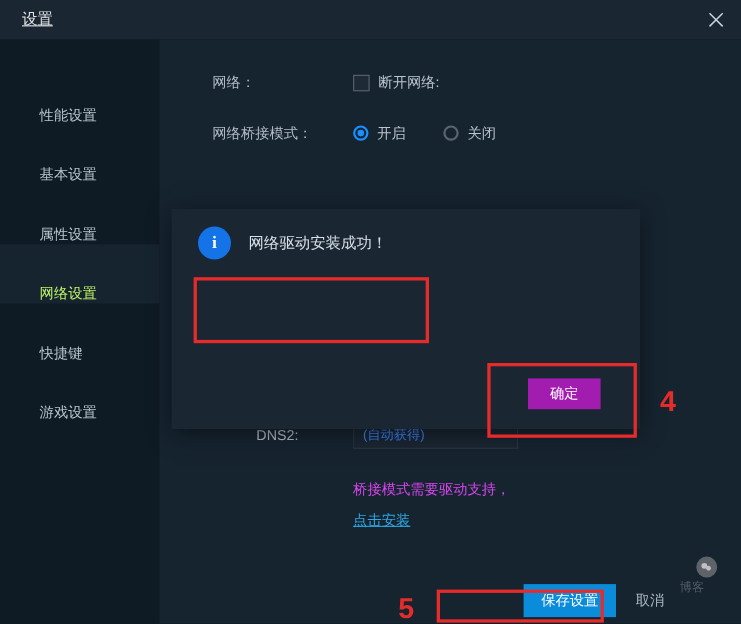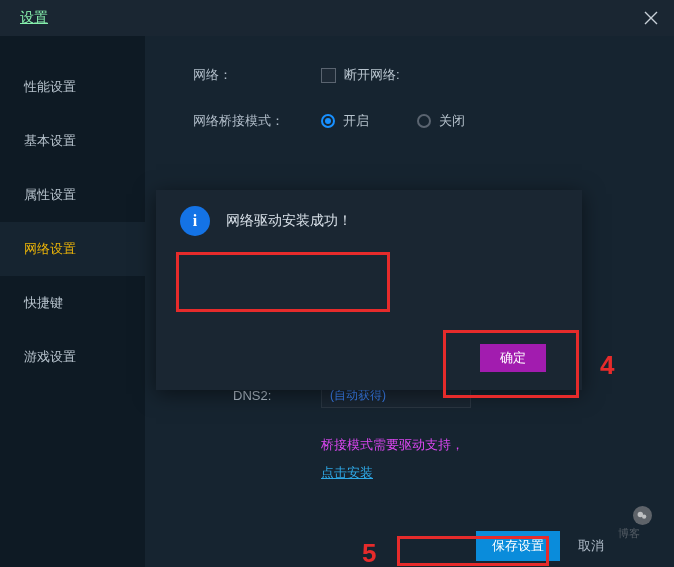--- a/index.html
+++ b/index.html
@@ -14,47 +14,47 @@
       position: relative;
     }
     .titlebar {
       height: 36px;
       background: #1a2632;
       display: flex;
       align-items: center;
       justify-content: space-between;
       padding: 0 12px 0 20px;
     }
-    .titlebar-title { color: #86efac; font-size: 14px; text-decoration: underline; }
+    .titlebar-title { color: #e5e5e5; font-size: 14px; text-decoration: underline; }
     .close-x {
       width: 22px; height: 22px;
       display: flex; align-items: center; justify-content: center;
       cursor: pointer; color: #c8d0d8; font-size: 18px;
     }
     .main-area {
       display: flex;
       height: calc(100% - 36px);
     }
     .sidebar {
       width: 145px;
       background: #0e1a24;
       padding-top: 24px;
     }
     .sidebar-item {
       height: 54px;
       display: flex;
-      align-items: center;
-      padding-left: 24px;
+      align-items: flex-end;
+      padding-left: 36px;
       color: #b8c4ce;
       cursor: pointer;
       font-size: 13px;
     }
     .sidebar-item.active {
       background: #162430;
-      color: #eab308;
+      color: #bef264;
       font-family: Liberation Serif, serif;
     }
     .content {
       flex: 1;
       background: #162430;
       padding: 30px 0 0 48px;
       position: relative;
     }
     .form-row {
       display: flex;
@@ -65,21 +65,21 @@
       width: 128px;
       color: #b0bcc8;
       font-size: 13px;
     }
     .checkbox-group { display: flex; align-items: center; gap: 8px; }
     .checkbox {
       width: 15px; height: 15px;
       border: 1px solid #5a6470;
       background: #1e2a36;
     }
-    .radio-group { display: flex; align-items: flex-start; gap: 48px; }
+    .radio-group { display: flex; align-items: flex-start; gap: 34px; }
     .radio-opt { display: flex; align-items: center; gap: 8px; cursor: pointer; }
     .radio {
       width: 14px; height: 14px;
       border-radius: 50%;
       border: 2px solid #5a6470;
       display: flex; align-items: center; justify-content: center;
     }
     .radio.checked { border-color: #1890ff; }
     .radio.checked::after {
       content: ""; width: 6px; height: 6px;

